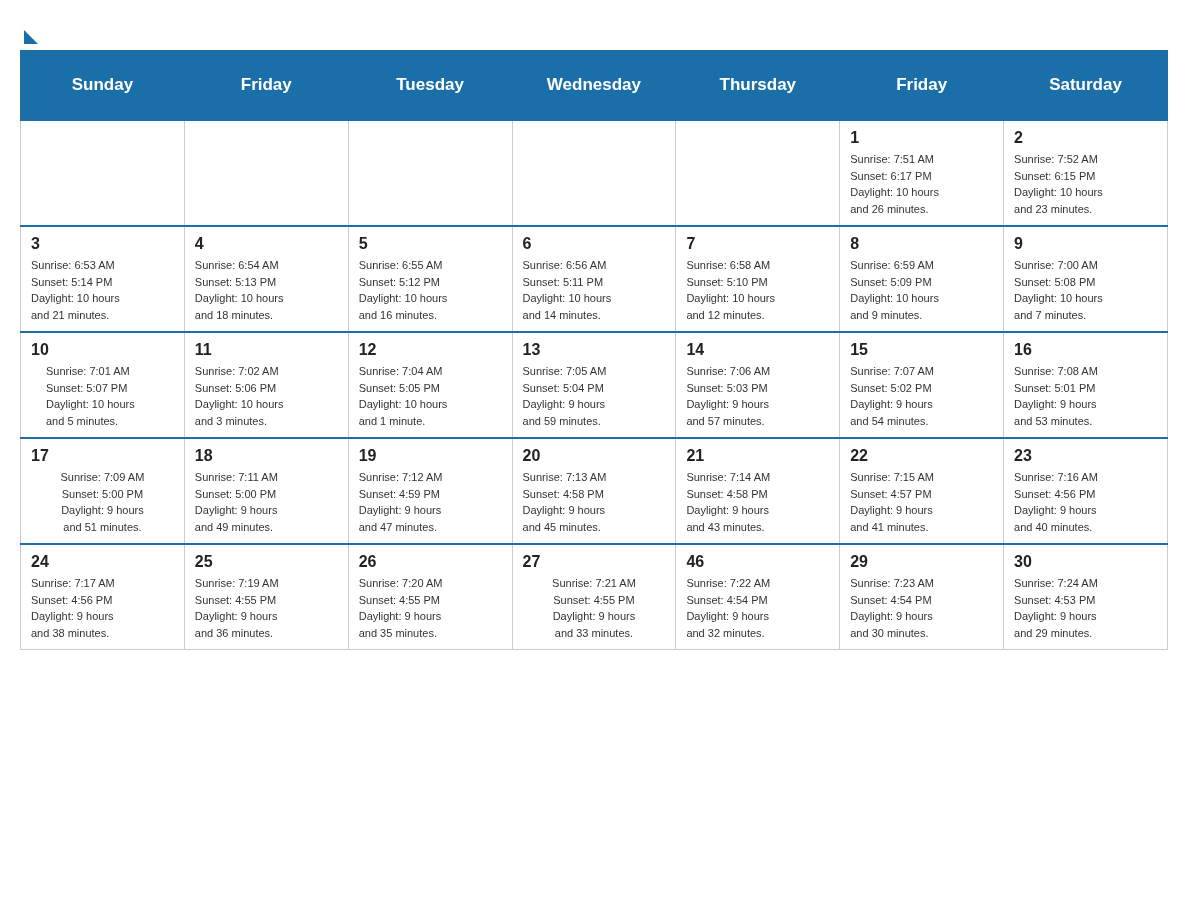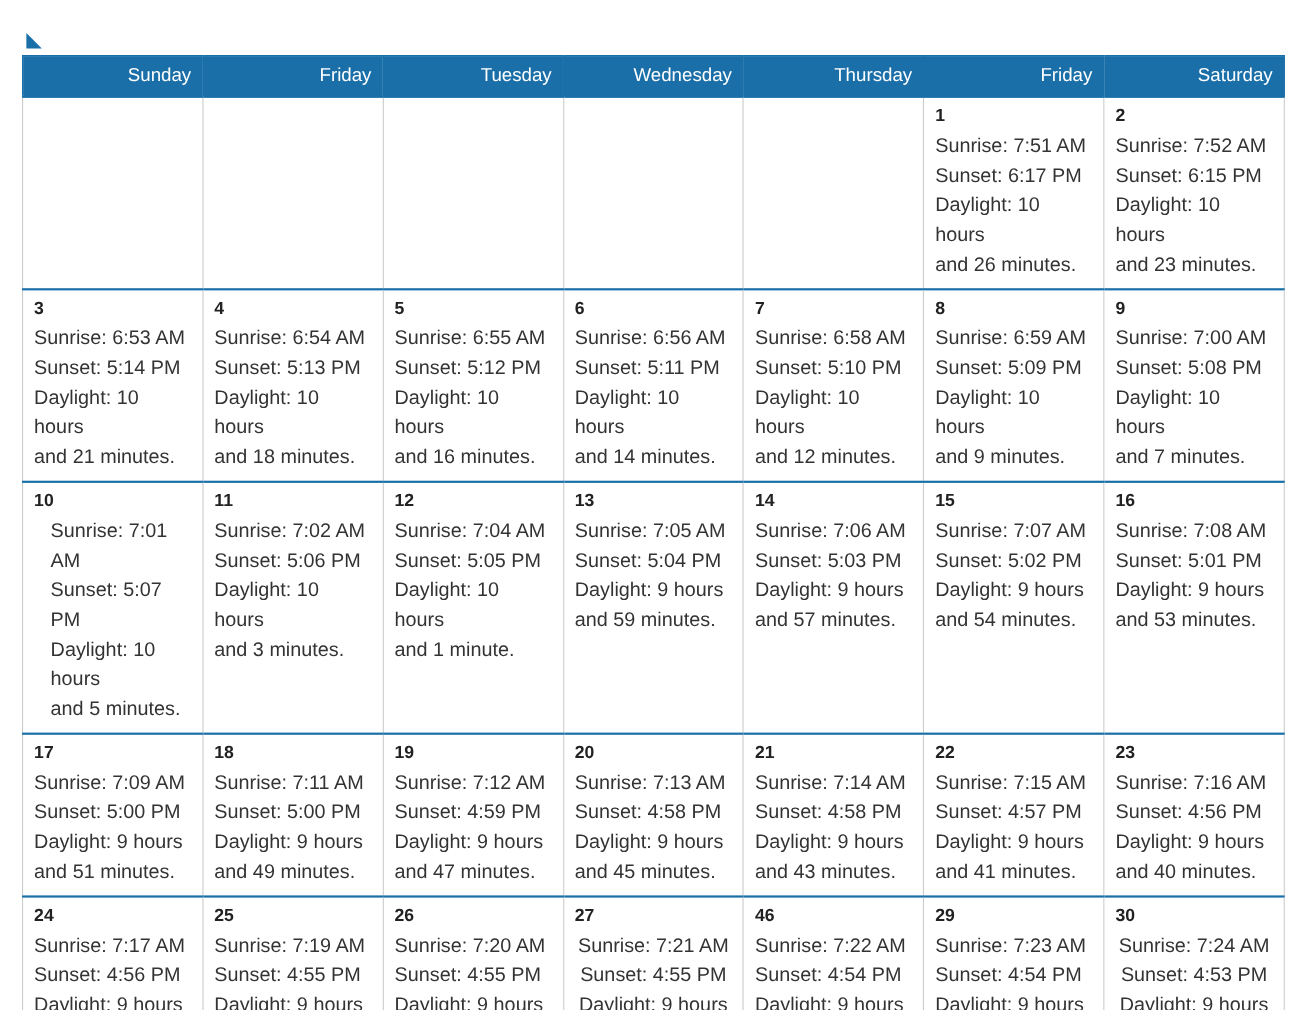--- a/index.html
+++ b/index.html
@@ -64,44 +64,44 @@
     }
     .calendar-table {
       width: 100%;
       border-collapse: collapse;
       margin-top: 10px;
     }
     .calendar-table th {
       background-color: #1a6fa8;
       color: #fff;
       font-size: 17px;
-      font-weight: normal;
-      padding: 8px 10px;
-      text-align: right;
+      font-weight: bold;
+      padding: 24px 10px;
+      text-align: center;
       border: 1px solid #1a6fa8;
     }
     .calendar-table td {
       vertical-align: top;
       padding: 8px 10px;
       border: 1px solid #ccc;
       width: 14.28%;
       min-height: 100px;
       font-size: 13px;
       color: #333;
       background: #fff;
     }
     .day-number {
       font-size: 16px;
       font-weight: bold;
       color: #222;
       display: block;
       margin-bottom: 4px;
     }
     .day-info {
-      font-size: 18px;
+      font-size: 11px;
       color: #333;
       line-height: 1.5;
     }
     .empty-cell {
       background: #f9f9f9;
     }
     tr.week-row td {
       border-top: 2px solid #1a6fa8;
     }
   </style>
@@ -254,21 +254,21 @@
           <span class="day-number">16</span>
           <div class="day-info" style="white-space: pre-line;">Sunrise: 7:08 AM
 Sunset: 5:01 PM
 Daylight: 9 hours
 and 53 minutes.</div>
         </td>
       </tr>
       <tr class="week-row">
         <td>
           <span class="day-number">17</span>
-          <div class="day-info" style="white-space: pre-line;">Sunrise: 7:09 AM
+          <div class="day-info" style="white-space: pre-line; text-align: center;">Sunrise: 7:09 AM
 Sunset: 5:00 PM
 Daylight: 9 hours
 and 51 minutes.</div>
         </td>
         <td>
           <span class="day-number">18</span>
           <div class="day-info" style="white-space: pre-line;">Sunrise: 7:11 AM
 Sunset: 5:00 PM
 Daylight: 9 hours
 and 49 minutes.</div>
@@ -347,20 +347,20 @@
         </td>
         <td>
           <span class="day-number">29</span>
           <div class="day-info" style="white-space: pre-line;">Sunrise: 7:23 AM
 Sunset: 4:54 PM
 Daylight: 9 hours
 and 30 minutes.</div>
         </td>
         <td>
           <span class="day-number">30</span>
-          <div class="day-info" style="white-space: pre-line; text-align: center;">Sunrise: 7:24 AM
+          <div class="day-info" style="white-space: pre-line;">Sunrise: 7:24 AM
 Sunset: 4:53 PM
 Daylight: 9 hours
 and 29 minutes.</div>
         </td>
       </tr>
     </tbody>
 </table>
 
 </body></html>

